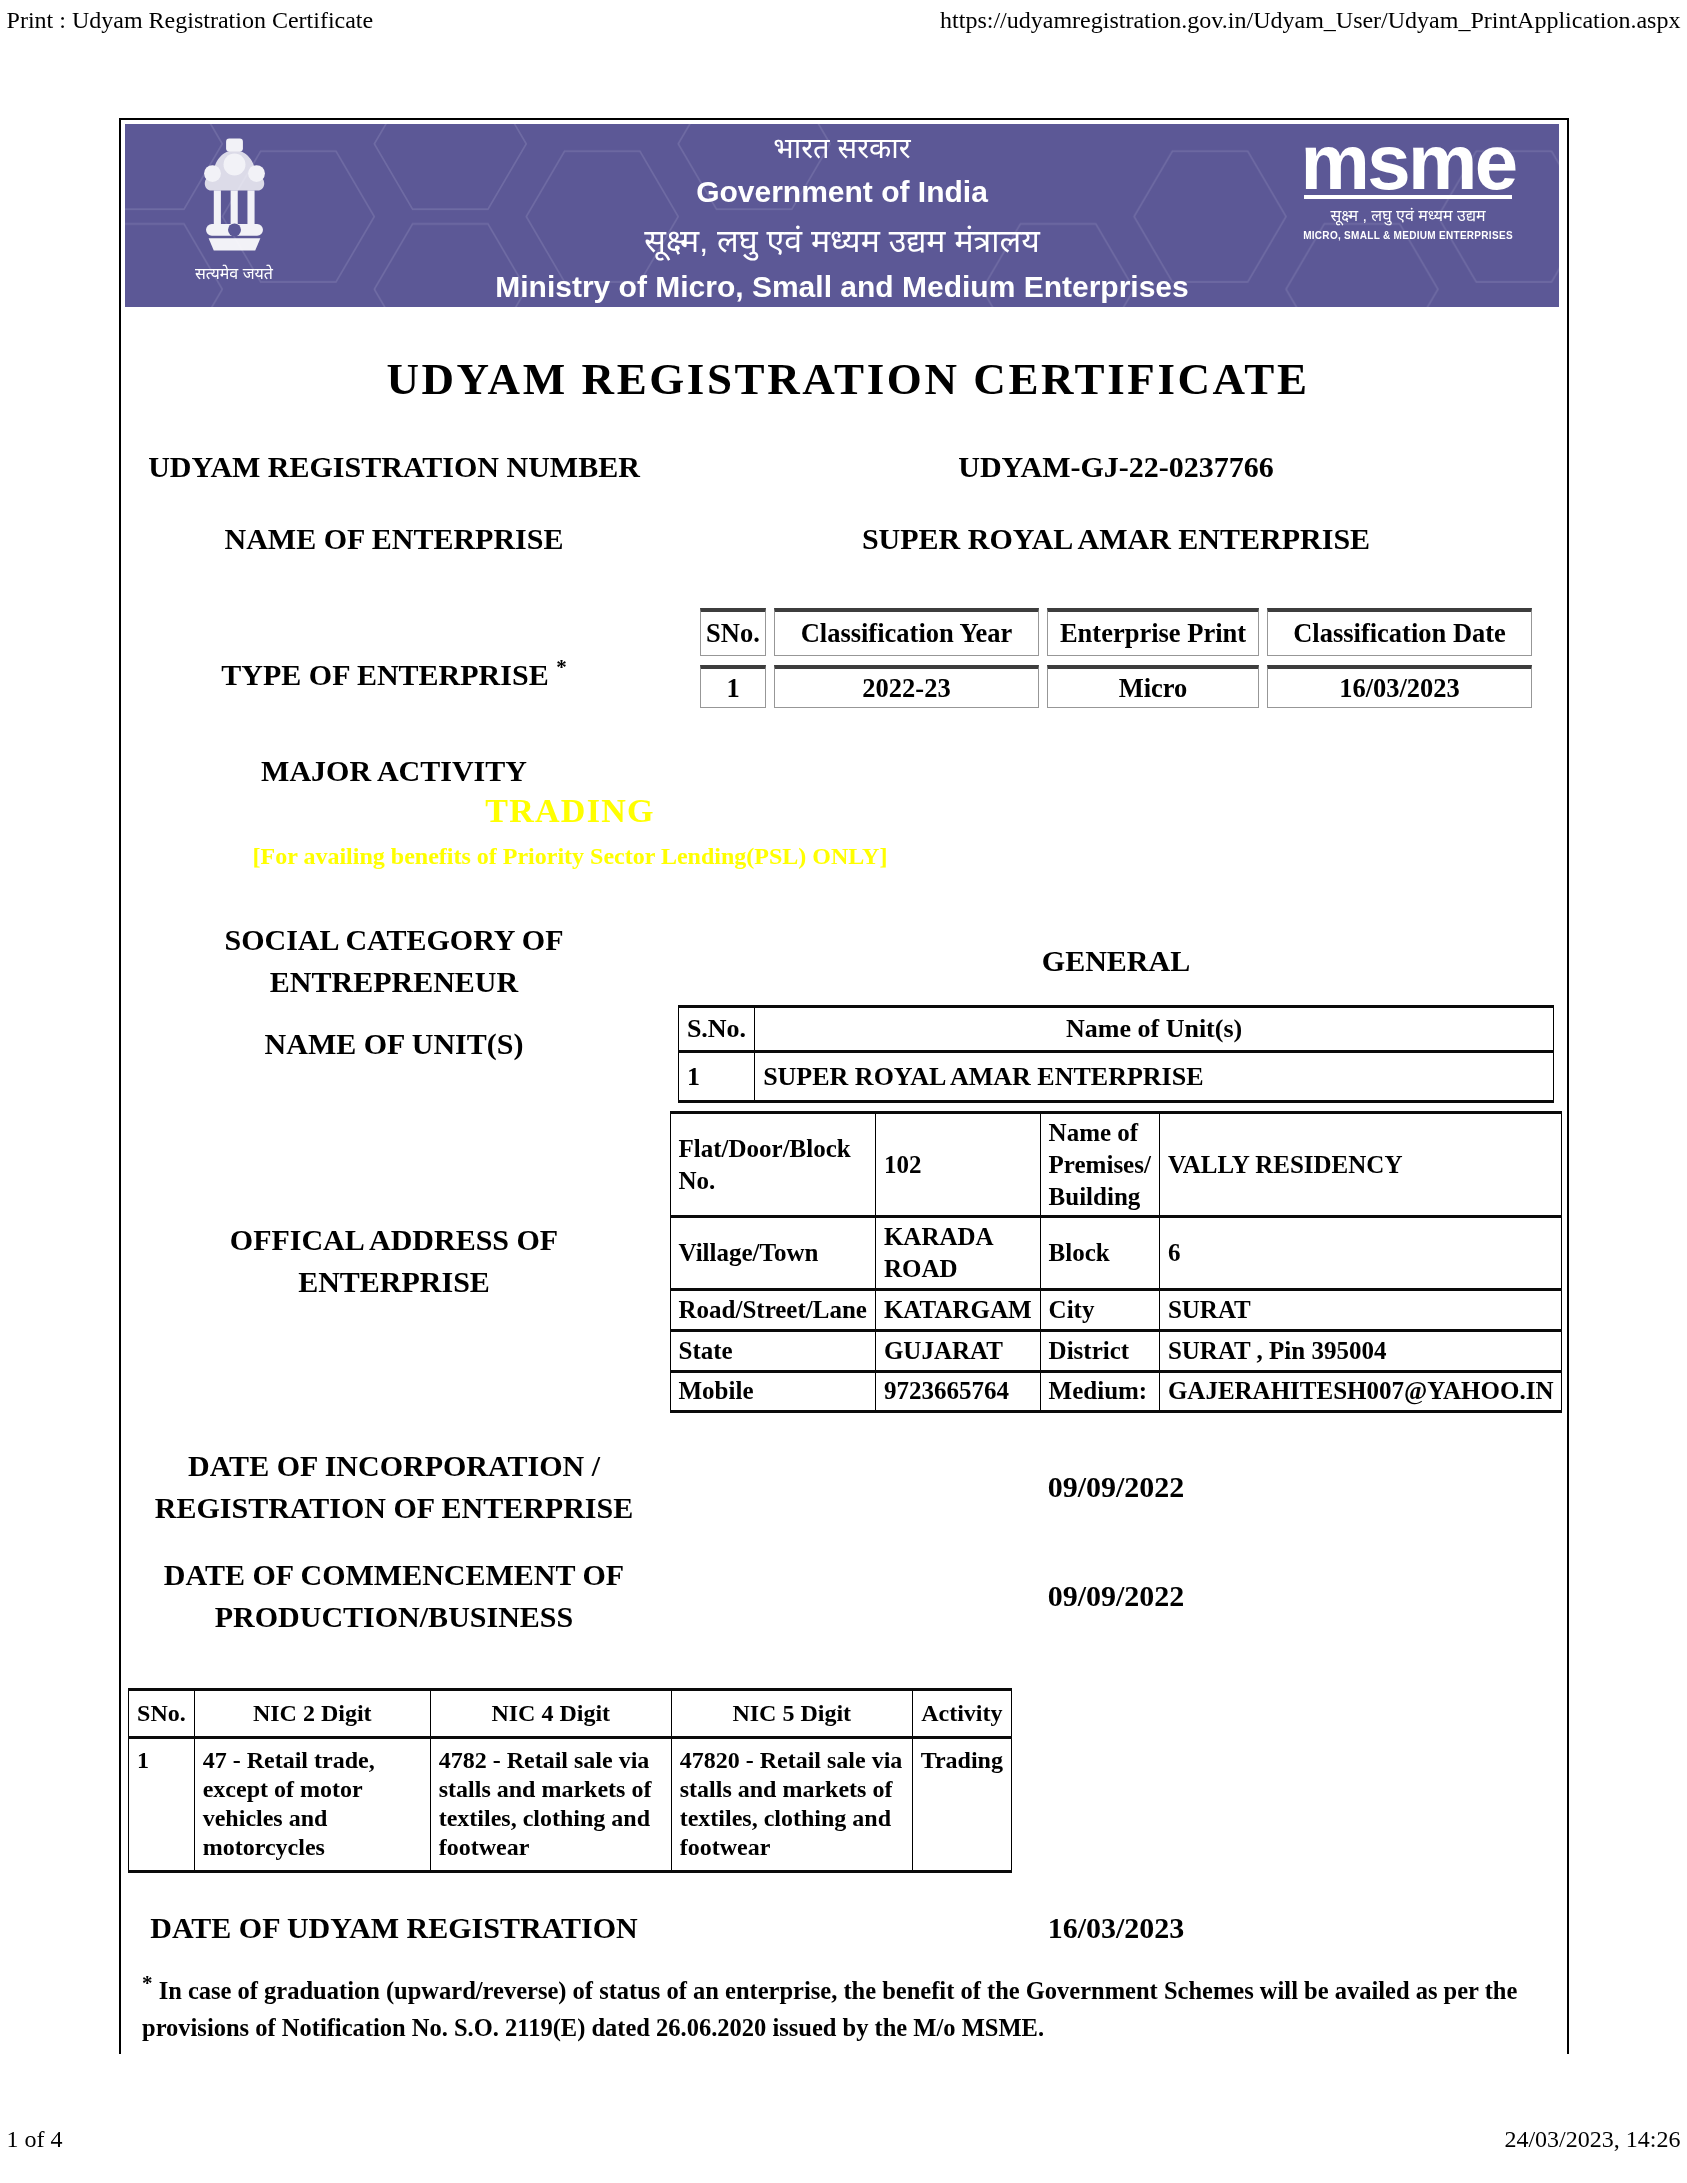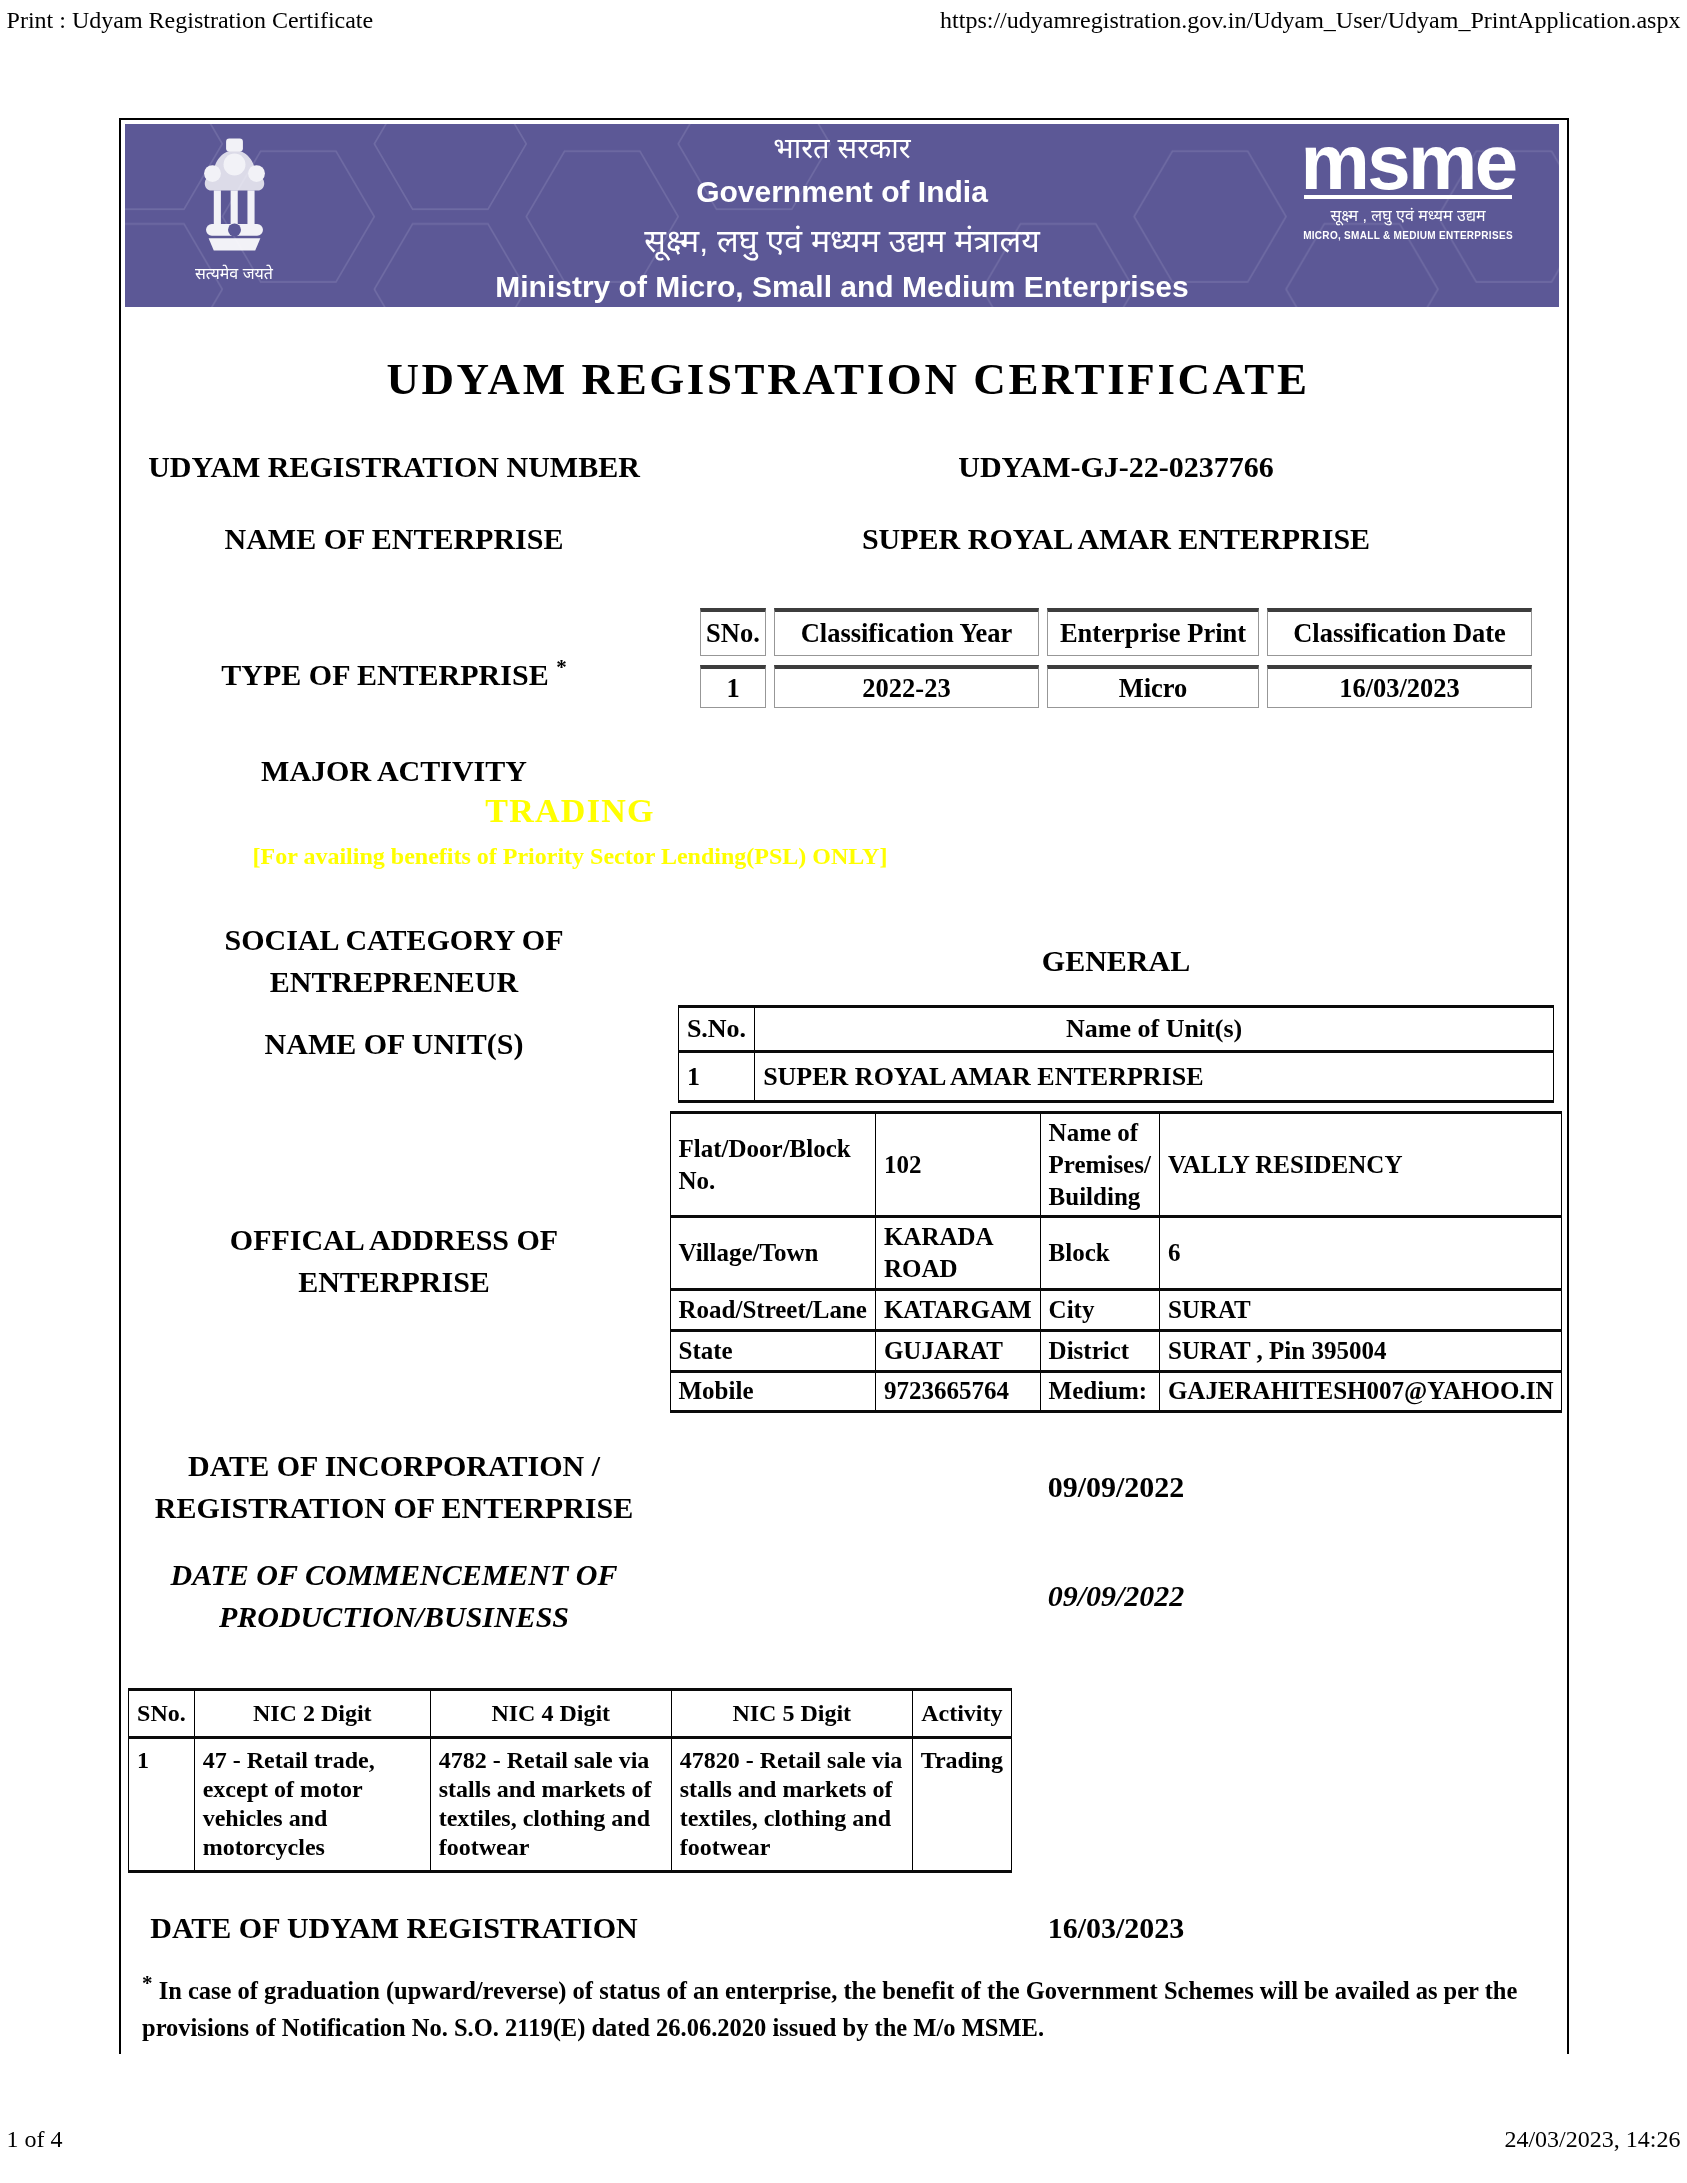--- a/index.html
+++ b/index.html
@@ -52,21 +52,21 @@
   .sup{vertical-align:super;font-size:21px;}
 
   .r-urn{top:316px;height:61px;}
   .r-name{top:388px;height:61px;}
   .r-type{top:471px;height:159px;}
   .r-major{top:630px;height:159px;flex-direction:column;}
   .r-social{top:785px;height:112px;}
   .r-units{top:868px;height:112px;}
   .r-addr{top:978px;height:326px;}
   .r-incorp{top:1327px;height:79px;}
-  .r-comm{top:1436px;height:79px;font-style:italic;}
+  .r-comm{top:1436px;height:79px;}
   .r-nic{top:1548px;height:229px;}
   .r-reg{top:1781px;height:53px;}
 
   .yellow{color:#ffff00;}
   .trading{font-size:34px;font-weight:700;letter-spacing:1.3px;}
   .psl-note{font-size:24px;font-weight:700;}
 
   
   .tbl-spaced{border-collapse:separate;border-spacing:8px 9.3px;table-layout:fixed;
               font-size:26.5px;font-weight:700;margin-top:8px;}

